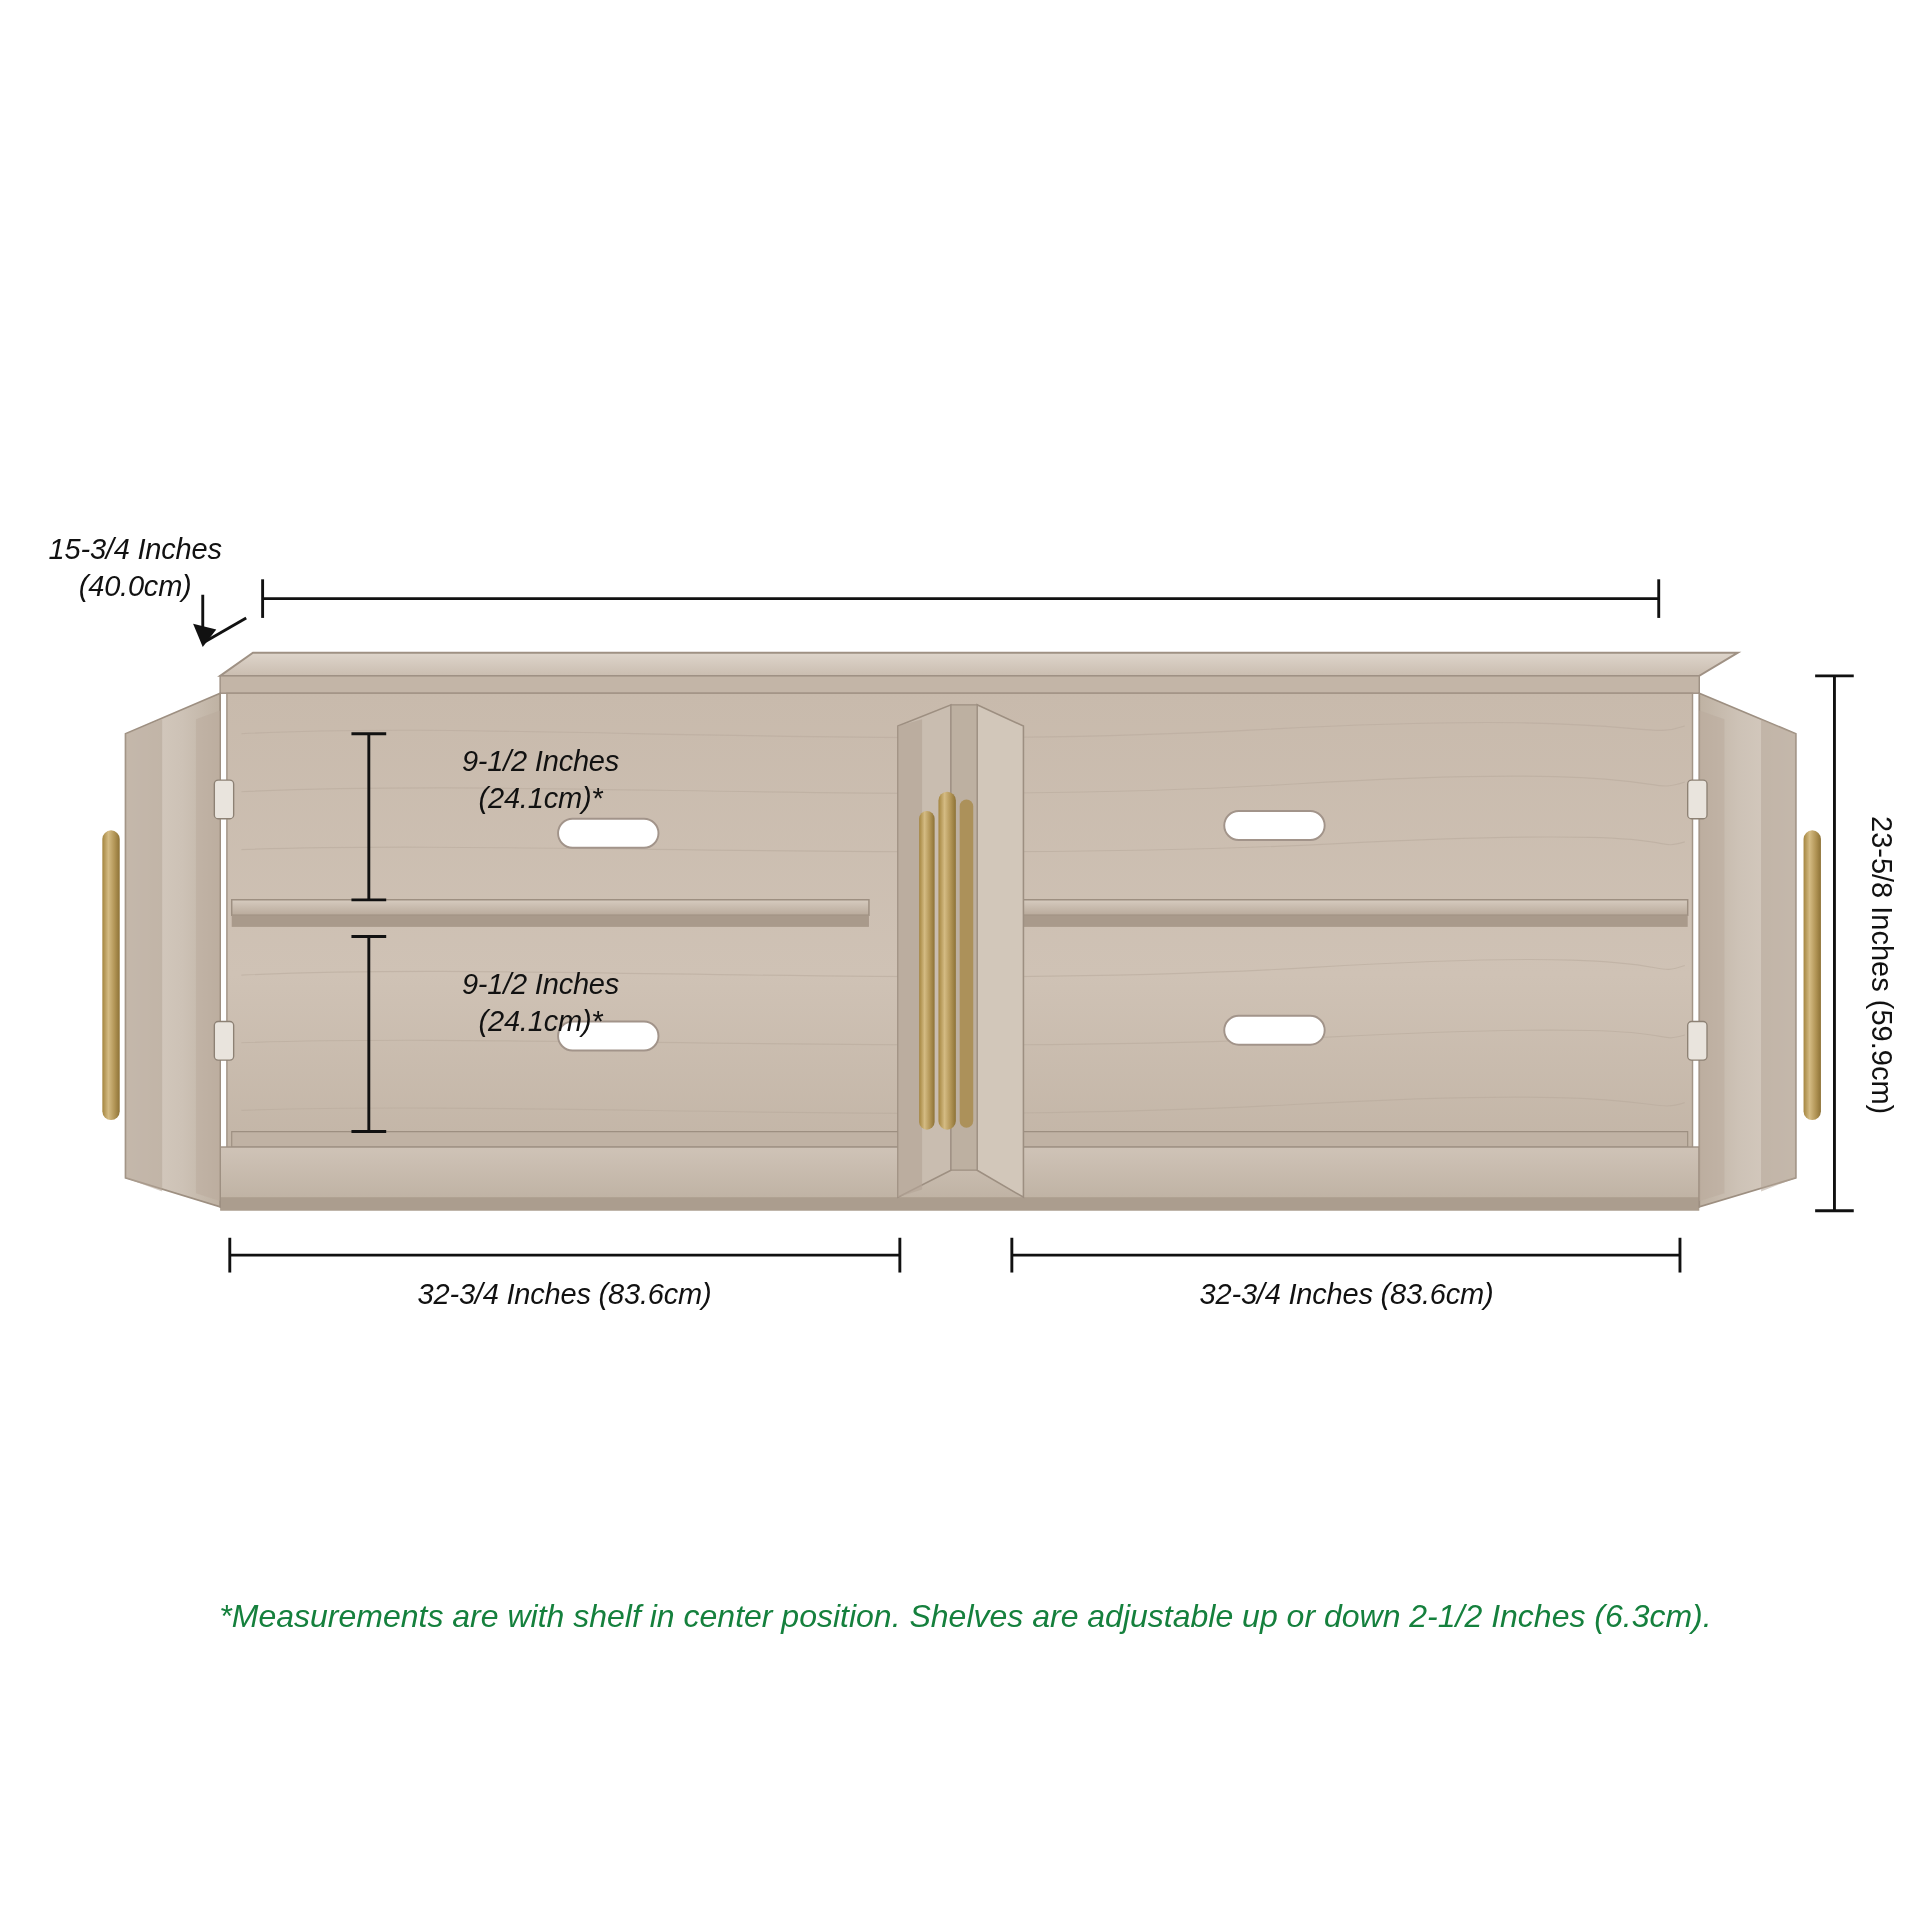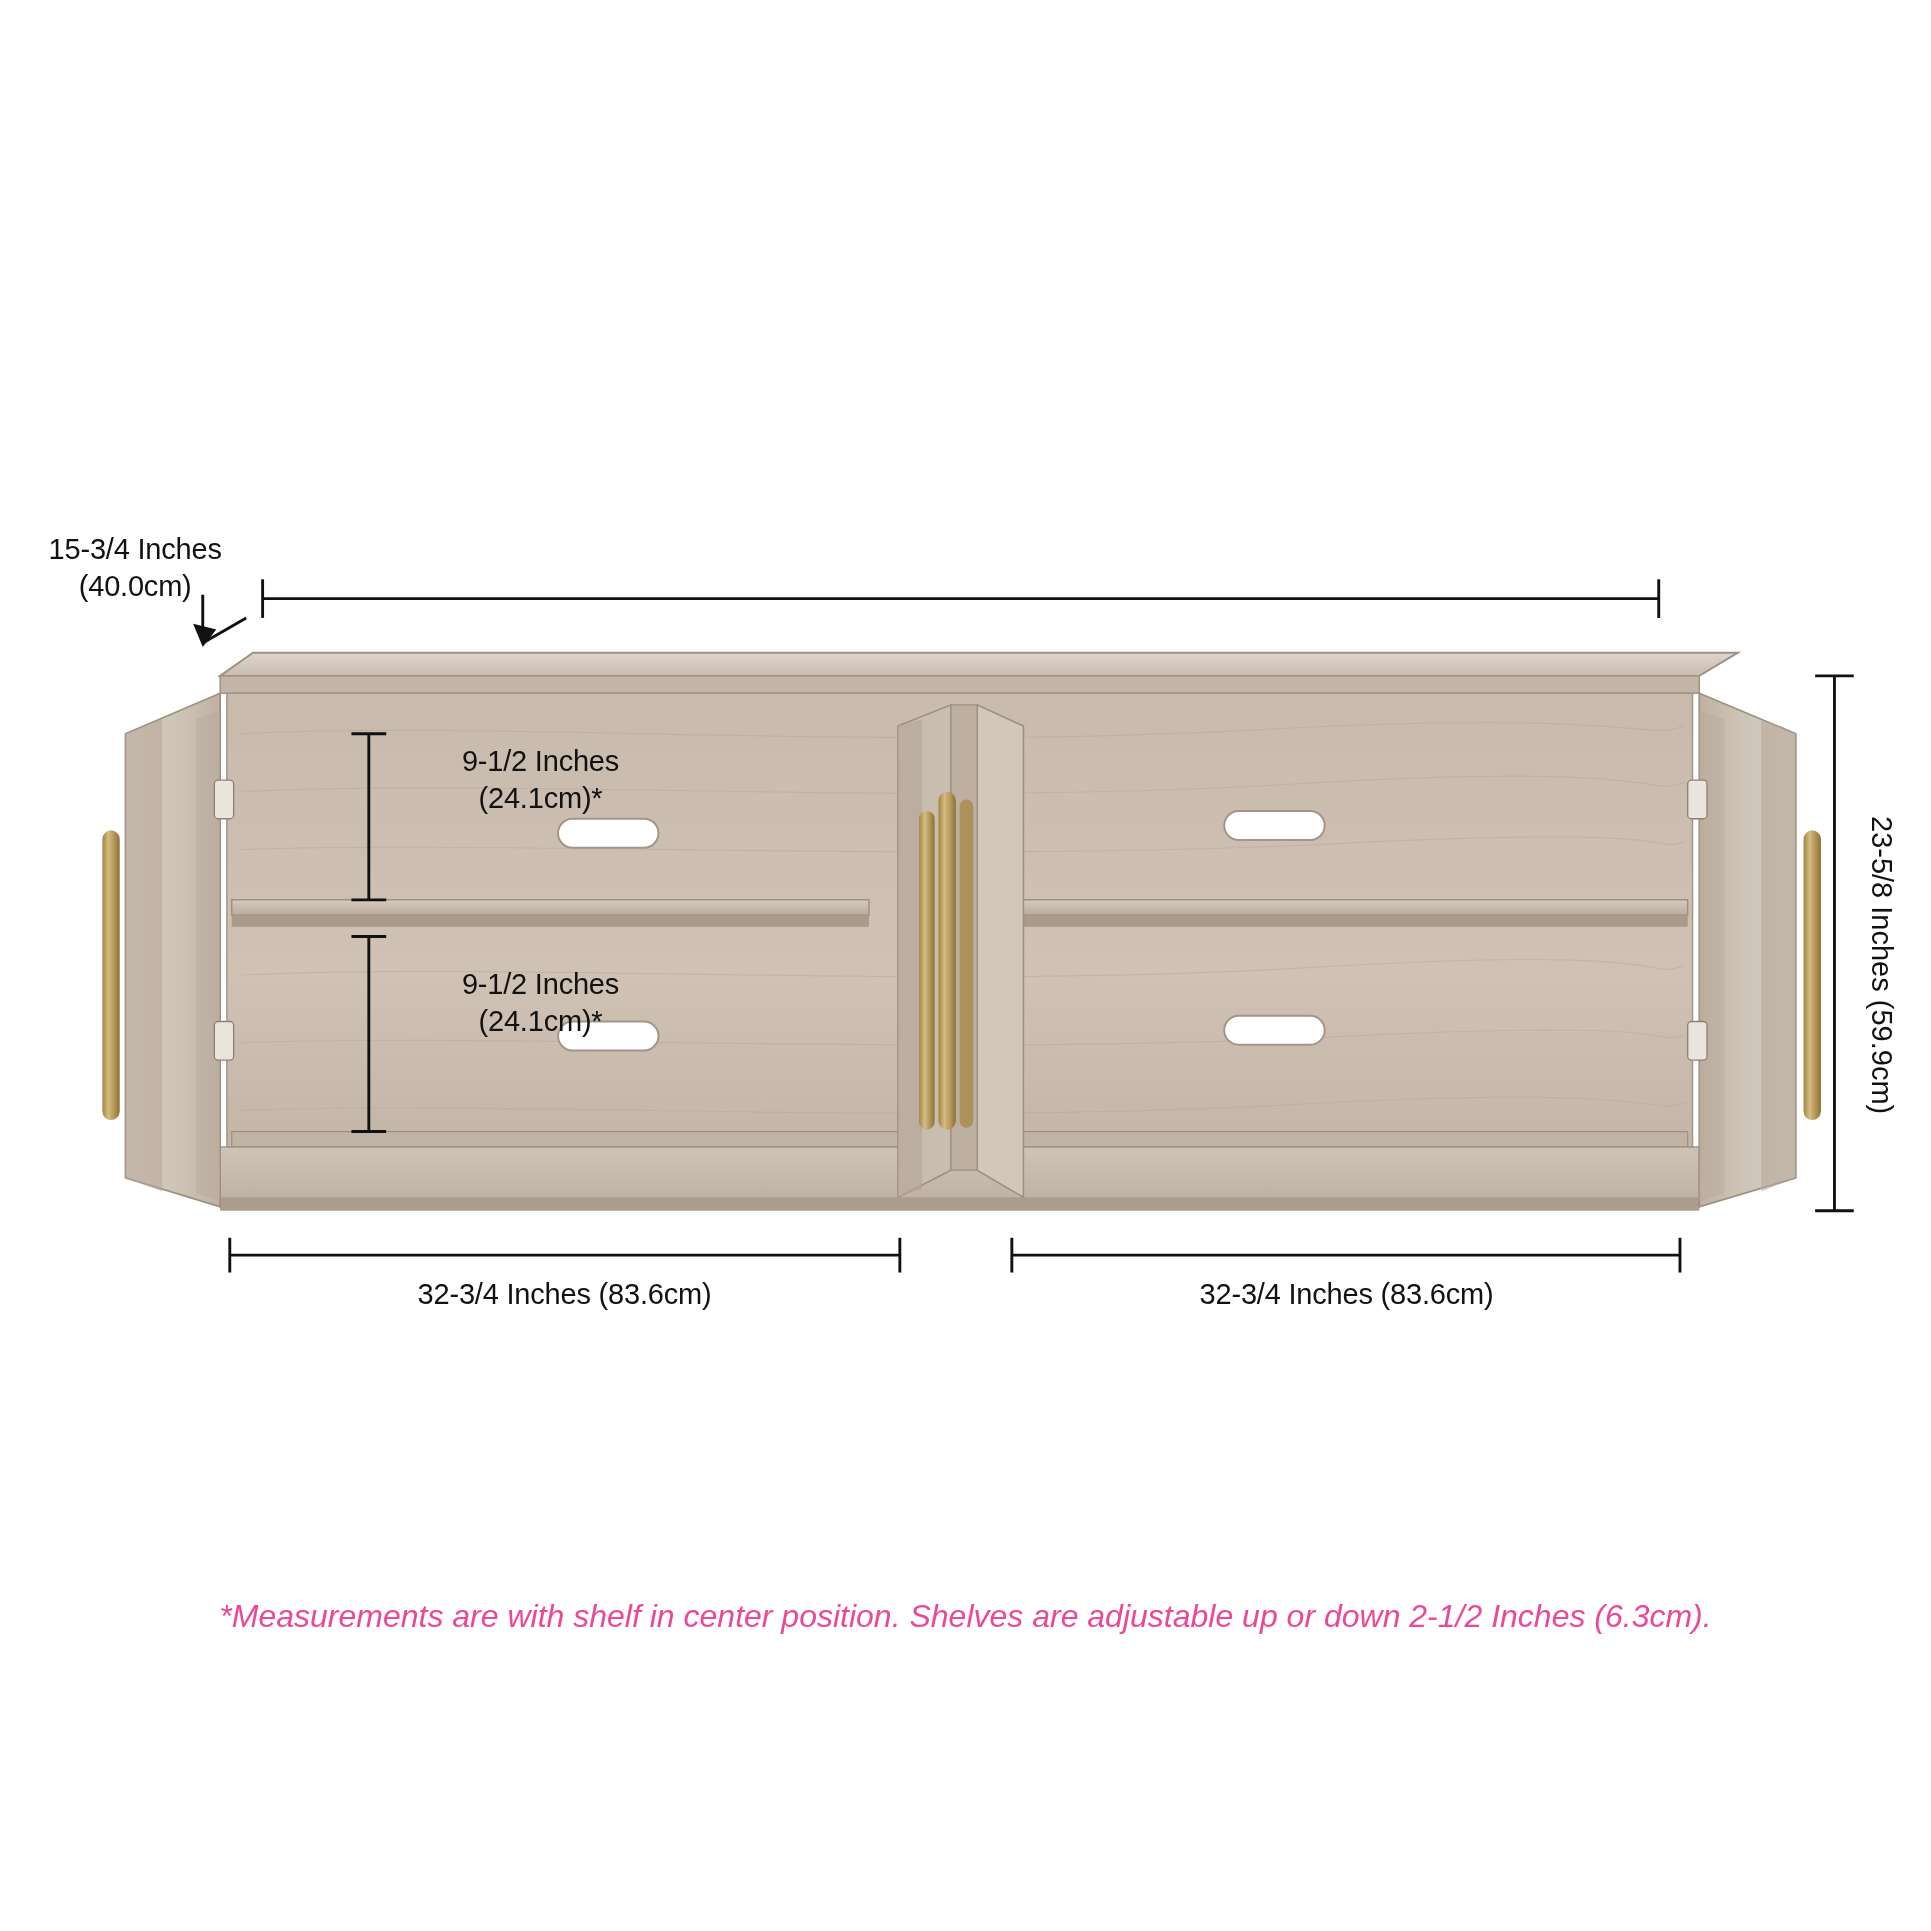--- a/index.html
+++ b/index.html
@@ -22,20 +22,21 @@
   }
 
   
   .dim-label {
     position: absolute;
     font-size: 29px;
     line-height: 37px;
     color: #111111;
     white-space: pre-line;
     letter-spacing: -0.2px;
+    font-style: italic;
   }
   .dim-label.center { text-align: center; }
 
   .vertical-label {
     position: absolute;
     writing-mode: vertical-rl;
     text-orientation: mixed;
     font-size: 29px;
     line-height: 37px;
     color: #111111;
@@ -43,21 +44,21 @@
     text-align: center;
   }
 
   .footnote {
     position: absolute;
     left: 0;
     width: 1931px;
     text-align: center;
     font-size: 32px;
     font-style: italic;
-    color: #ec4899;
+    color: #15803d;
   }
 
   
   svg.draw {
     position: absolute;
     left: 0; top: 0;
     width: 1931px;
     height: 1931px;
   }
 </style>

